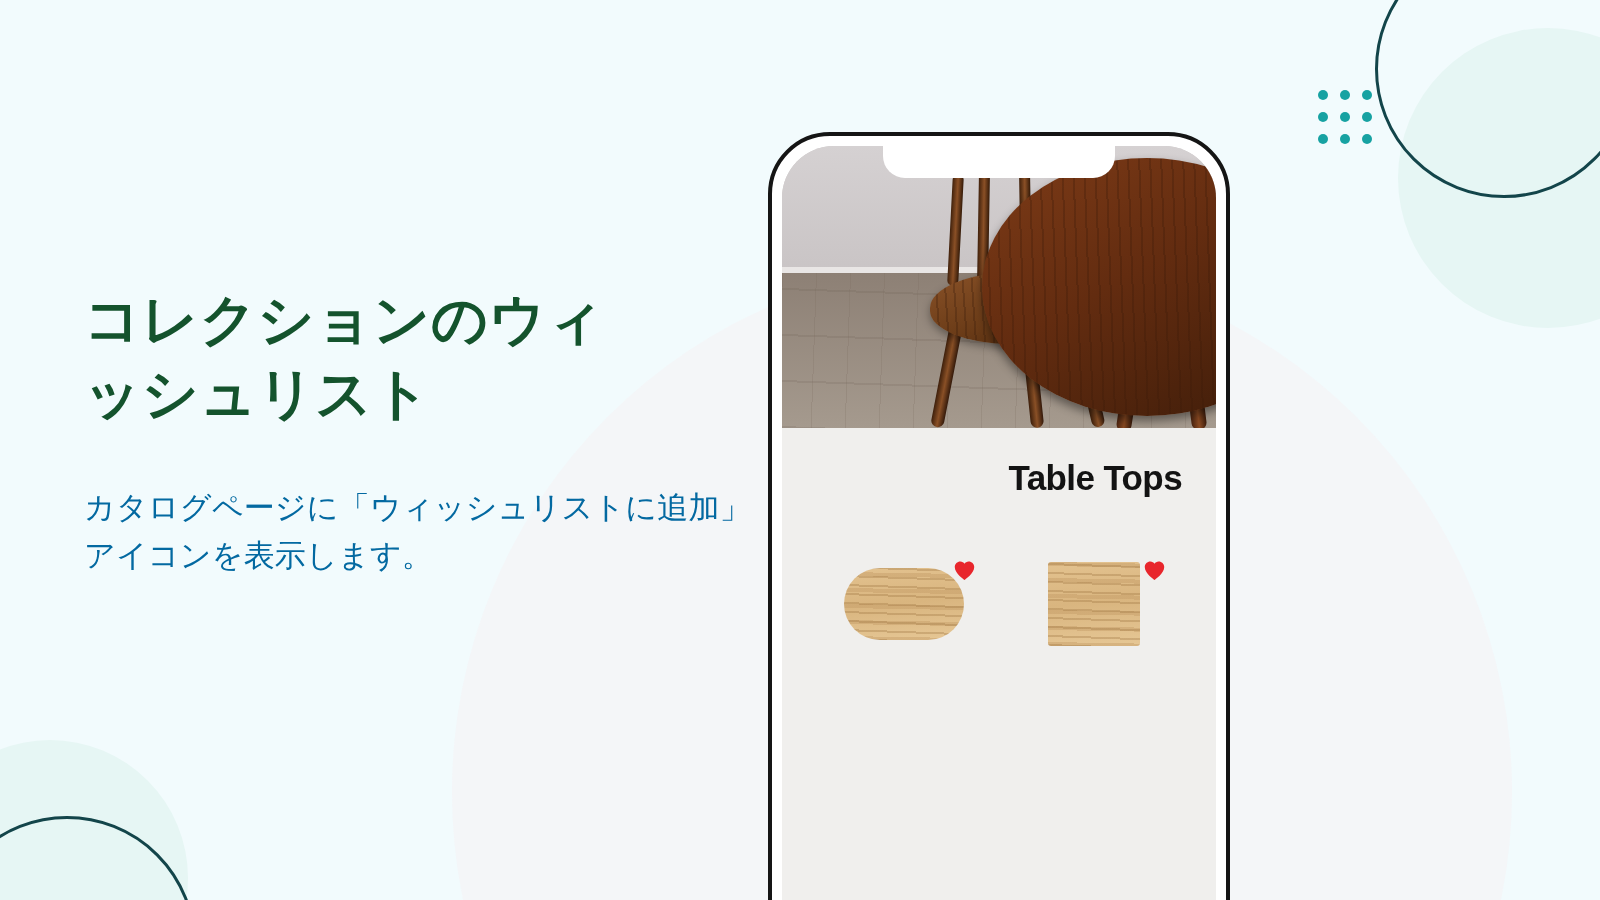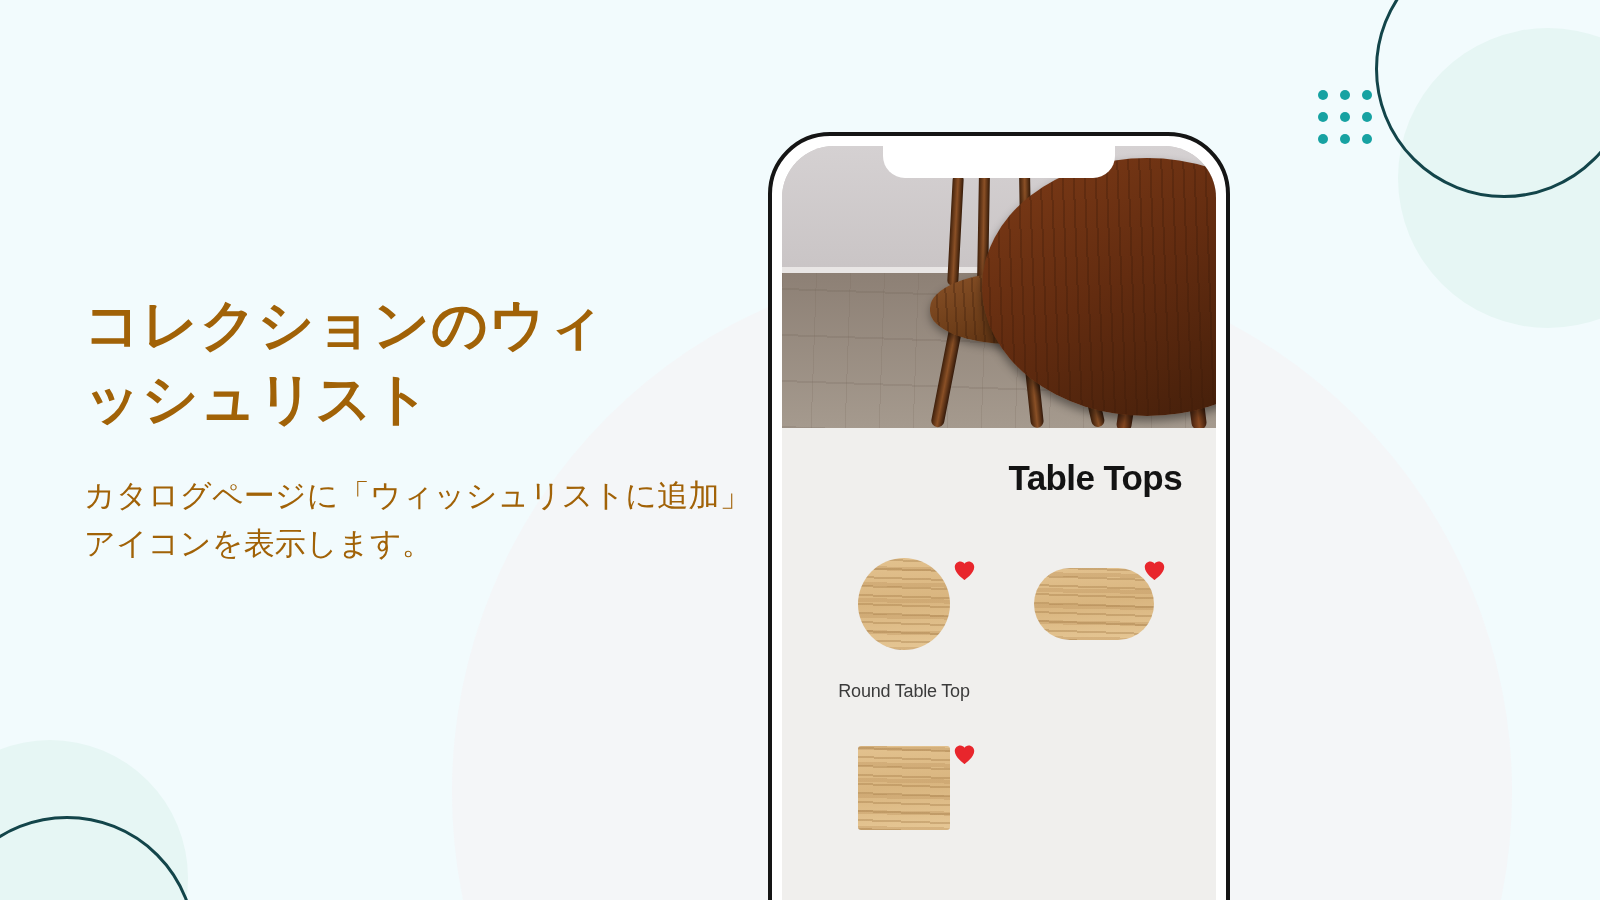--- a/index.html
+++ b/index.html
@@ -104,31 +104,32 @@
     left: 84px;
     top: 288px;
     width: 670px;
     z-index: 5;
   }
 
   .headline {
     font-size: 56px;
     line-height: 1.32;
     font-weight: 700;
-    color: #a16207;
+    color: #14532d;
     letter-spacing: 0.5px;
     max-width: 570px;
+    font-family: Liberation Mono, monospace;
   }
 
   .subcopy {
-    margin-top: 36px;
+    margin-top: 48px;
     font-size: 31px;
     line-height: 1.55;
     font-weight: 400;
-    color: #a16207;
+    color: #0369a1;
     letter-spacing: 0.2px;
     max-width: 672px;
   }
 
   
   .phone {
     position: absolute;
     left: 768px;
     top: 132px;
     width: 462px;
@@ -411,31 +412,20 @@
       <div class="table-leg l1"></div>
       <div class="table-leg l2"></div>
       <div class="tabletop"></div>
     </div>
 
     <div class="catalog">
       <div class="catalog-title">Table Tops</div>
 
       <div class="product-grid">
 
-        <div class="product-card">
-          <div class="product-thumb-wrap">
-            <div class="wood shape-round"></div>
-            <div class="fav-icon">
-              <svg width="23" height="21" viewBox="0 0 24 22" aria-hidden="true">
-                <path d="M12 21S1.8 14.2 1.8 7.4C1.8 3.9 4.5 1.5 7.6 1.5c2 0 3.5 1 4.4 2.3.9-1.3 2.4-2.3 4.4-2.3 3.1 0 5.8 2.4 5.8 5.9C22.2 14.2 12 21 12 21z" fill="#e8262c"></path>
-              </svg>
-            </div>
-          </div>
-          <div class="product-label">Round Table Top</div>
-        </div>
 
 
         <div class="product-card">
           <div class="product-thumb-wrap">
             <div class="wood shape-stadium"></div>
             <div class="fav-icon">
               <svg width="23" height="21" viewBox="0 0 24 22" aria-hidden="true">
                 <path d="M12 21S1.8 14.2 1.8 7.4C1.8 3.9 4.5 1.5 7.6 1.5c2 0 3.5 1 4.4 2.3.9-1.3 2.4-2.3 4.4-2.3 3.1 0 5.8 2.4 5.8 5.9C22.2 14.2 12 21 12 21z" fill="#e8262c"></path>
               </svg>
             </div>

